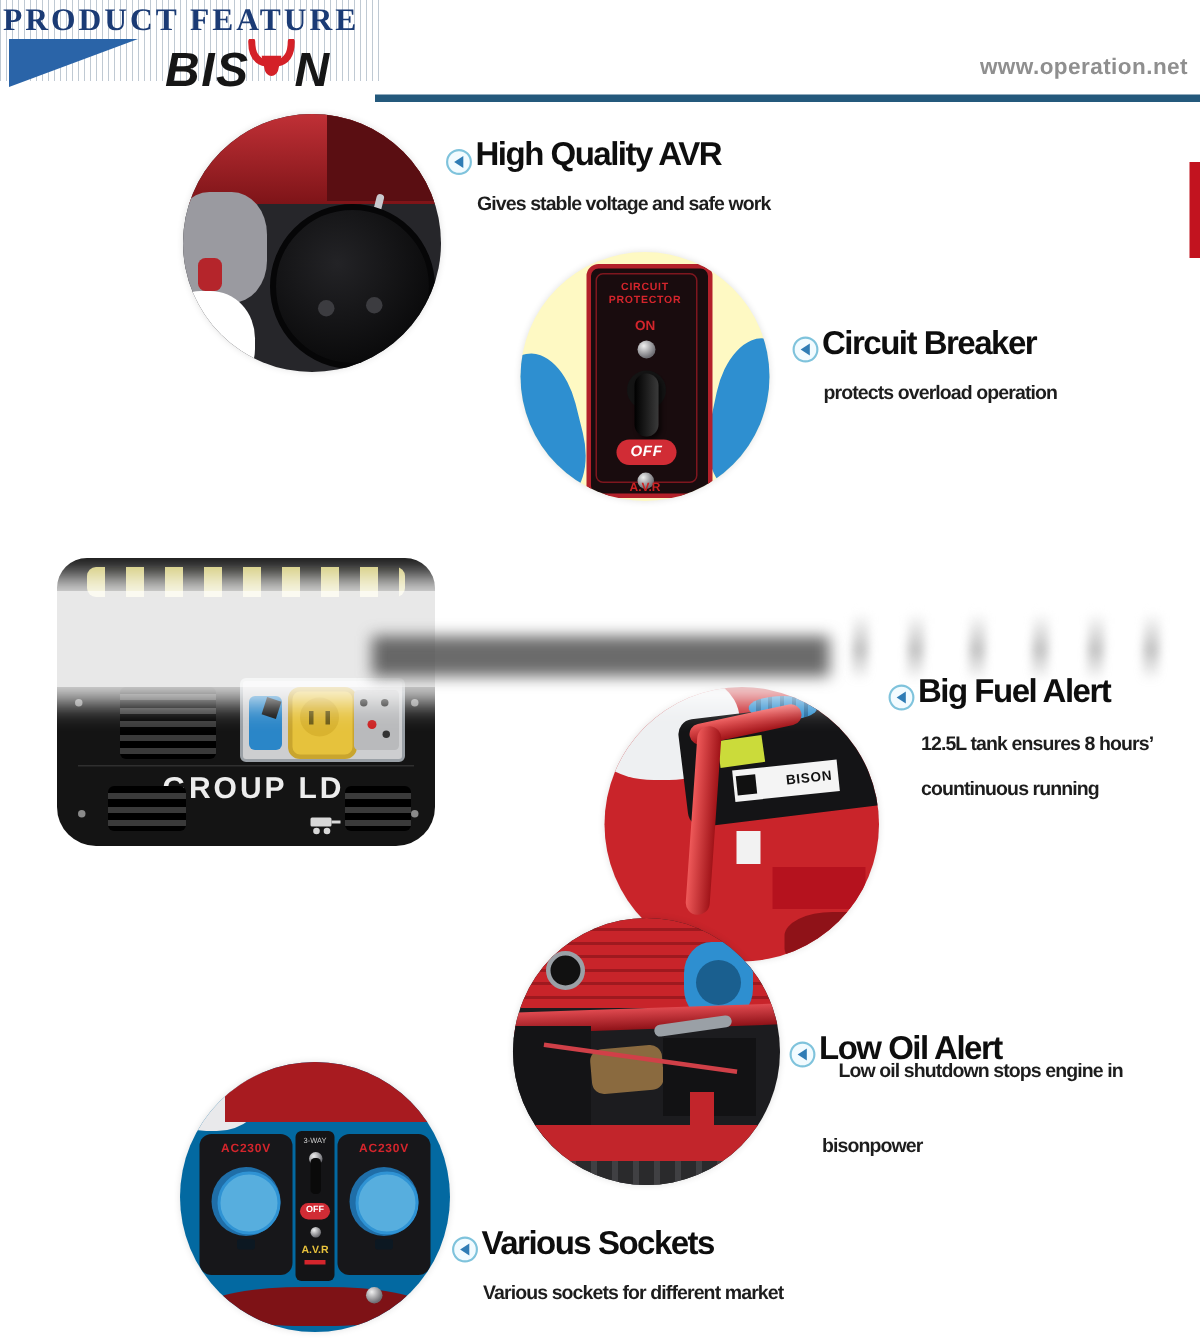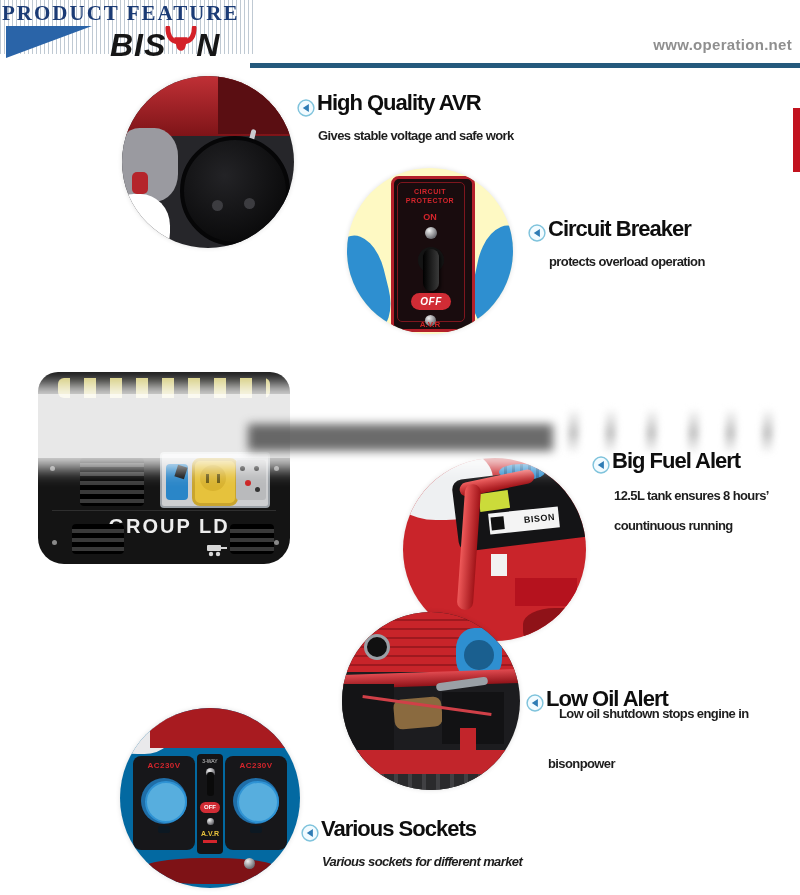--- a/index.html
+++ b/index.html
@@ -359,15 +359,15 @@
     <div class="screw sock-bolt"></div>
   </div>
 
   <div class="abs bullet z8" style="left:301px;top:824px;">
     <svg width="18" height="18" viewBox="0 0 20 20">
         <circle cx="10" cy="10" r="8.8" fill="#f2fbff" stroke="#7fc3dc" stroke-width="1.6"></circle>
         <path d="M13.2 5.6 L6.4 10 L13.2 14.4 Z" fill="#2f7cb5"></path>
       </svg>
   </div>
   <div class="abs f-title z8" style="left:321px;top:816px;">Various Sockets</div>
-  <div class="abs f-sub z8" style="left:322px;top:854px;font-style:italic;">Various sockets for different market</div>
+  <div class="abs f-sub z8" style="left:322px;top:854px;">Various sockets for different market</div>
 
 </div>
 
 </body></html>

